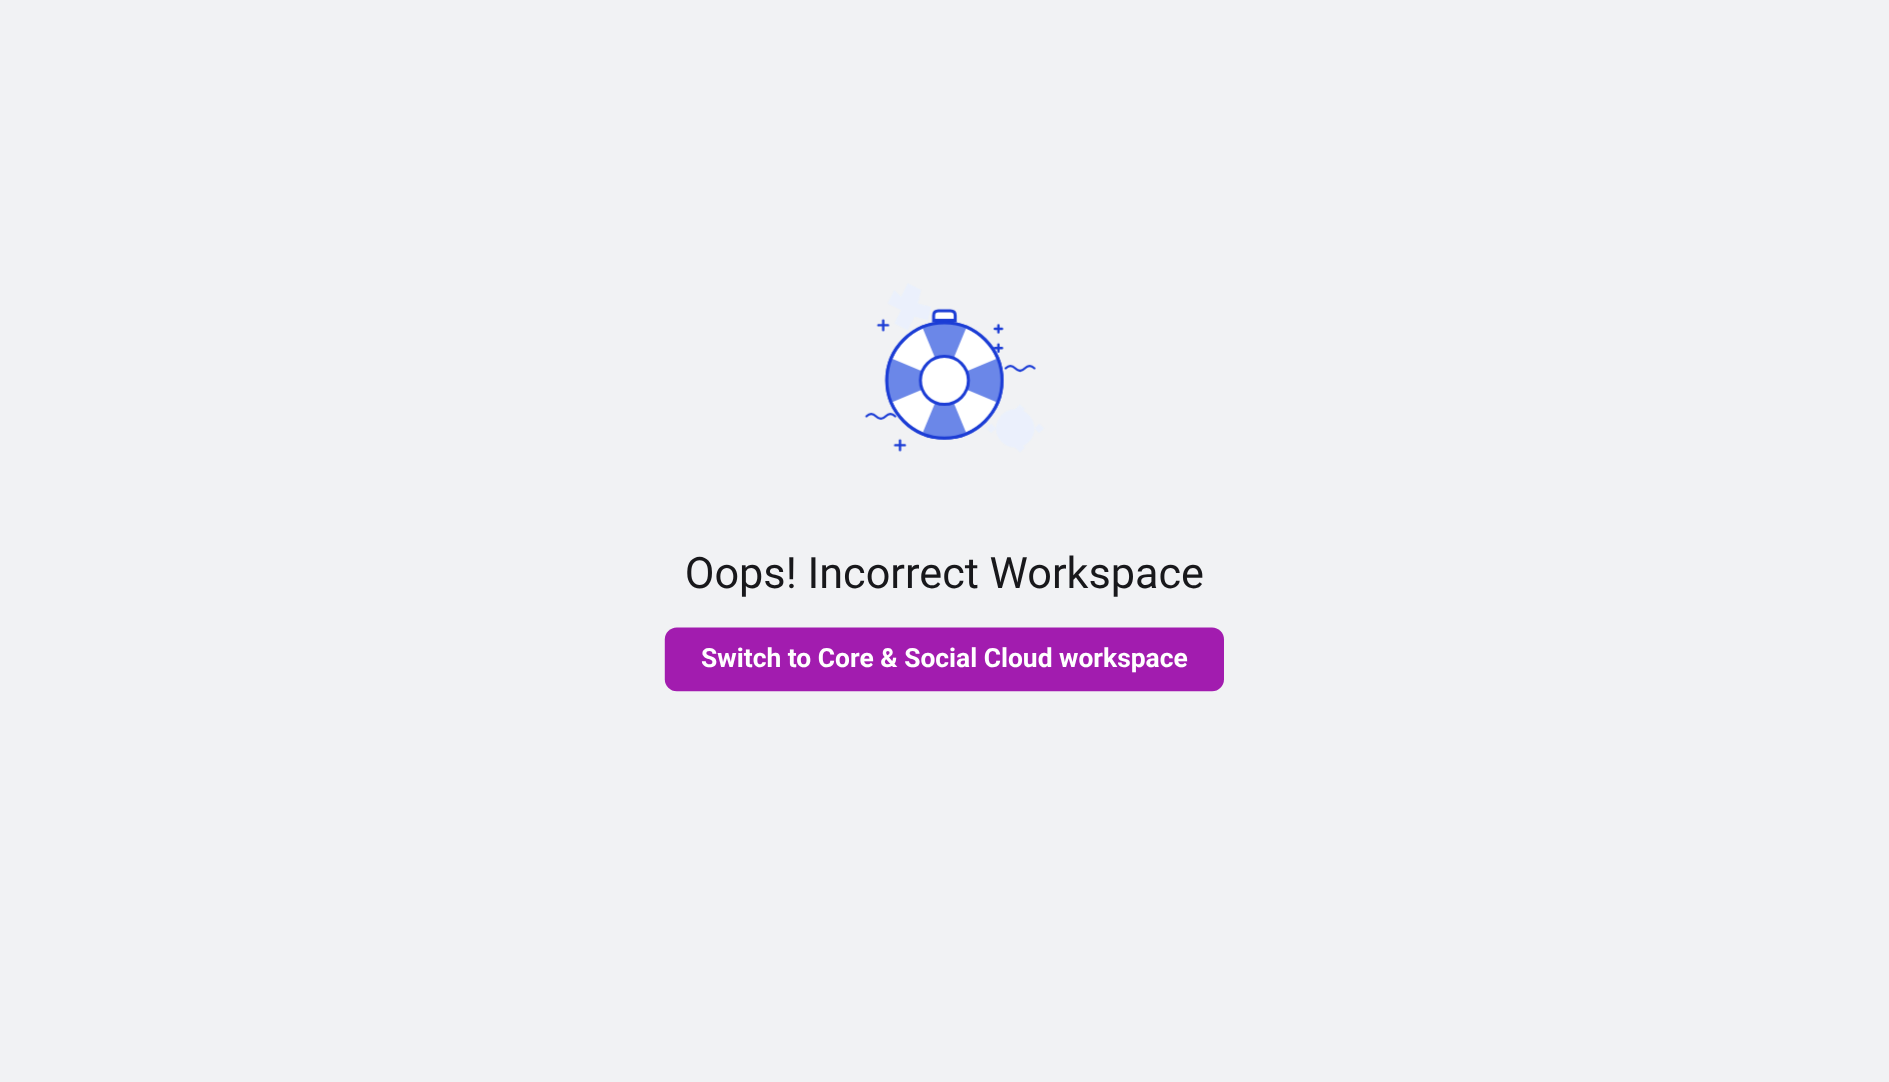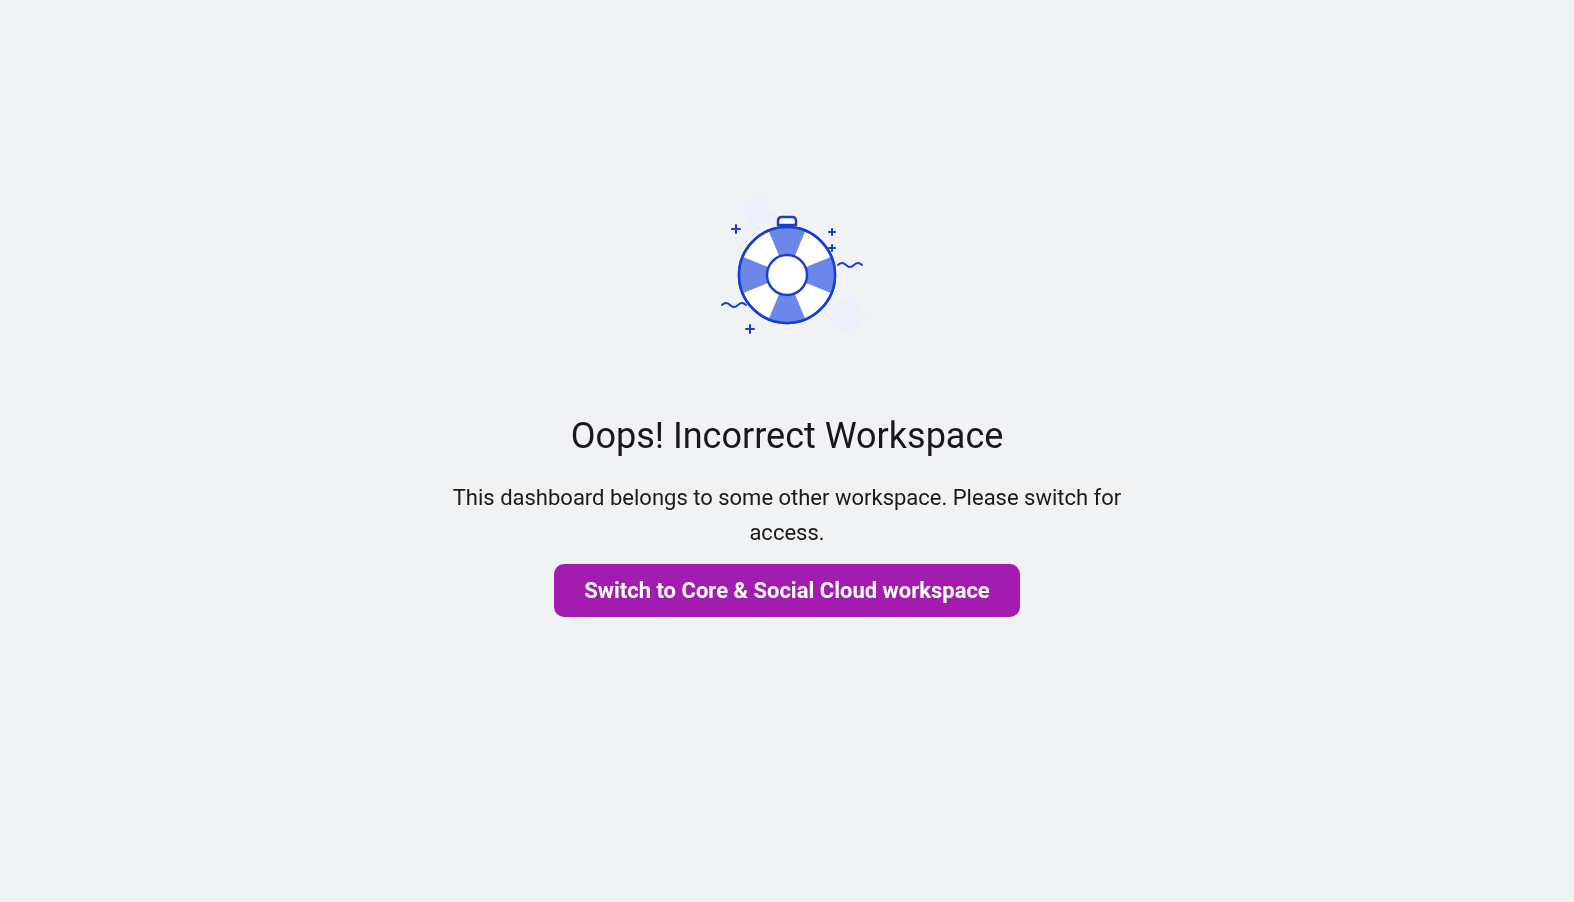--- a/index.html
+++ b/index.html
@@ -102,16 +102,15 @@
       </g>
 
       <circle cx="85" cy="90" r="48" fill="none" stroke="#1c3dd5" stroke-width="2.5"></circle>
 
       <circle cx="85" cy="90" r="20" fill="#ffffff" stroke="#1c3dd5" stroke-width="2.5"></circle>
     </svg>
   </div>
 
   <h1 class="heading">Oops! Incorrect Workspace</h1>
 
-  <p class="description">This dashboard belongs to some other workspace. Please switch for access.</p>
 
   <button class="switch-button">Switch to Core &amp; Social Cloud workspace</button>
 </div>
 
 </body></html>

